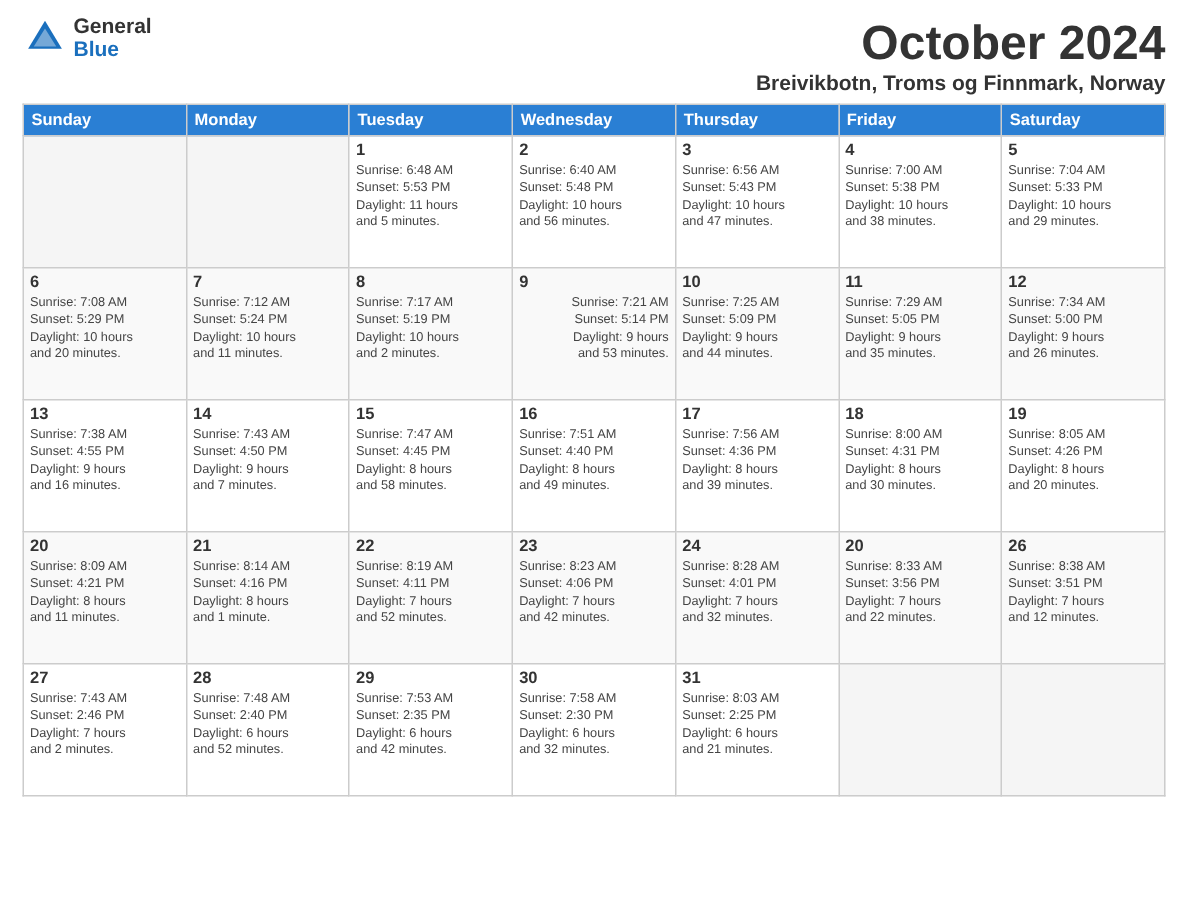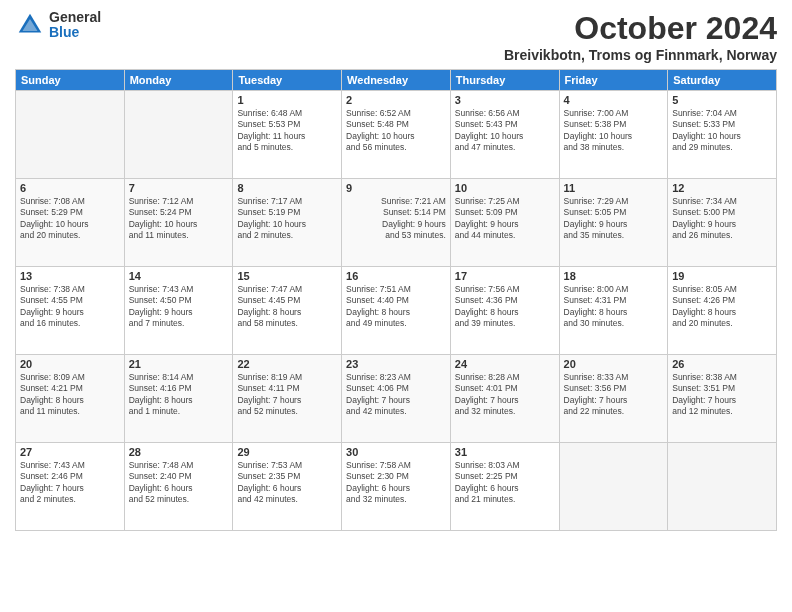--- a/index.html
+++ b/index.html
@@ -143,21 +143,21 @@
           <td class="empty"></td>
           <td>
             <span class="day-number">1</span>
             <div class="day-info" style="white-space: pre-line;">Sunrise: 6:48 AM
 Sunset: 5:53 PM
 Daylight: 11 hours
 and 5 minutes.</div>
           </td>
           <td>
             <span class="day-number">2</span>
-            <div class="day-info" style="white-space: pre-line;">Sunrise: 6:52 AM
+            <div class="day-info" style="white-space: pre-line;">Sunrise: 6:40 AM
 Sunset: 5:48 PM
 Daylight: 10 hours
 and 56 minutes.</div>
           </td>
           <td>
             <span class="day-number">3</span>
             <div class="day-info" style="white-space: pre-line;">Sunrise: 6:56 AM
 Sunset: 5:43 PM
 Daylight: 10 hours
 and 47 minutes.</div>

